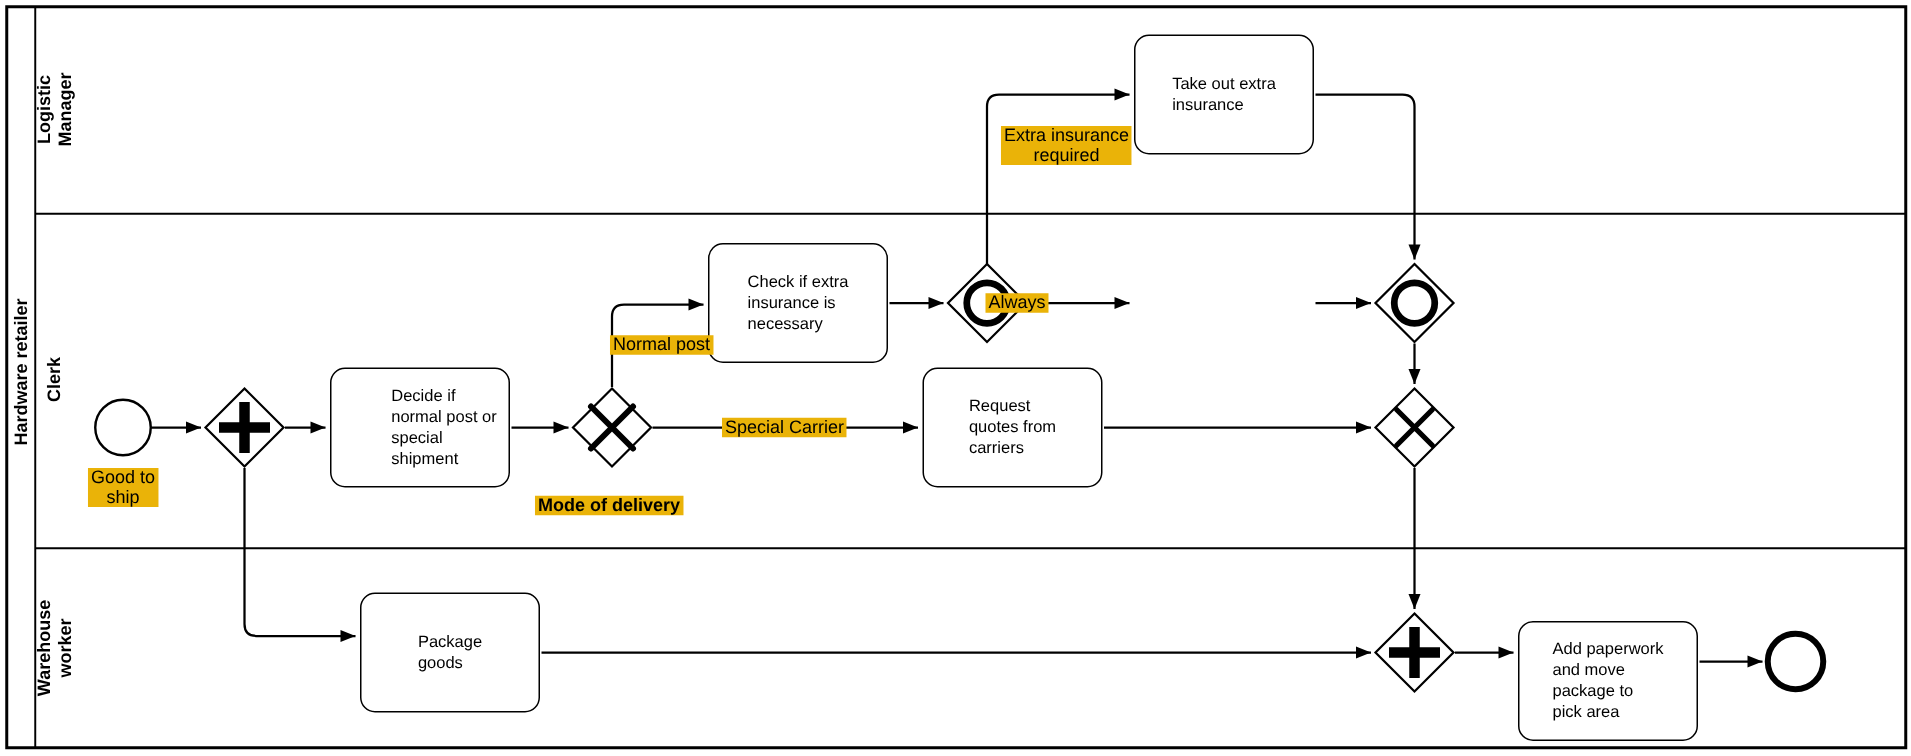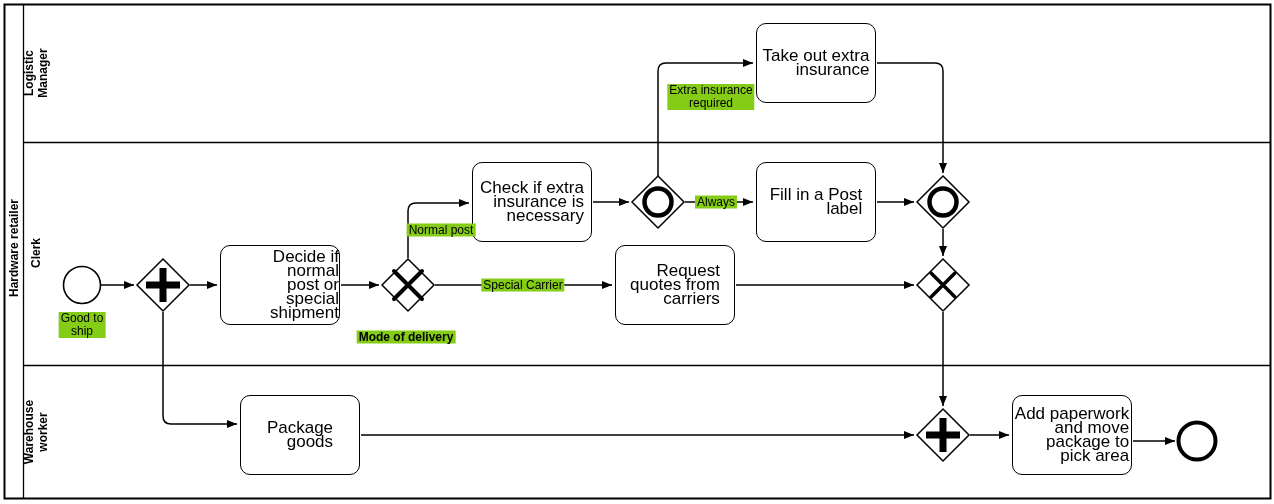--- a/index.html
+++ b/index.html
@@ -16,34 +16,34 @@
     position: absolute;
     box-sizing: border-box;
     width: 120px;
     height: 80px;
     border: 1.5px solid #000;
     border-radius: 10px;
     background: #fff;
     display: flex;
     align-items: center;
     justify-content: center;
-    text-align: right;
-    font-size: 17px;
+    text-align: left;
+    font-size: 11px;
     line-height: 14px;
     color: #000;
     white-space: pre-line;
   }
   .lbl {
     position: absolute;
     transform: translate(-50%, -50%);
     font-size: 12px;
     line-height: 13px;
     text-align: center;
     color: #000;
-    background: #84cc16;
+    background: #eab308;
     padding: 0 2px;
     white-space: pre-line;
   }
   .lane-label {
     position: absolute;
     transform: translate(-50%, -50%) rotate(-90deg);
     font-size: 12px;
     font-weight: bold;
     line-height: 14px;
     text-align: center;
@@ -131,34 +131,32 @@
 
   <div class="task" style="left:220px; top:245px;padding-left:32px;">Decide if
 normal post or
 special
 shipment</div>
   <div class="task" style="left:472px; top:162px;">Check if extra
 insurance is
 necessary</div>
   <div class="task" style="left:756px; top:23px;">Take out extra
 insurance</div>
-  <div class="task" style="left:756px; top:162px;">Fill in a Post
-label</div>
   <div class="task" style="left:615px; top:245px;">Request
 quotes from
 carriers</div>
   <div class="task" style="left:240px; top:395px;">Package
 goods</div>
-  <div class="task" style="left:1012px; top:395px;">Add paperwork
+  <div class="task" style="left:1012px; top:414px;">Add paperwork
 and move
 package to
 pick area</div>
 
   <div class="lbl" style="left:82px; top:325px;text-align:center;">Good to
 ship</div>
   <div class="lbl" style="left:406px; top:337px;font-weight:bold;">Mode of delivery</div>
   <div class="lbl" style="left:441px; top:230px;text-align:right;">Normal post</div>
   <div class="lbl" style="left:523px; top:285px;">Special Carrier</div>
-  <div class="lbl" style="left:716px; top:202px;">Always</div>
+  <div class="lbl" style="left:678px; top:202px;">Always</div>
   <div class="lbl" style="left:711px; top:97px;">Extra insurance
 required</div>
 
 </div>
 
 </body></html>

